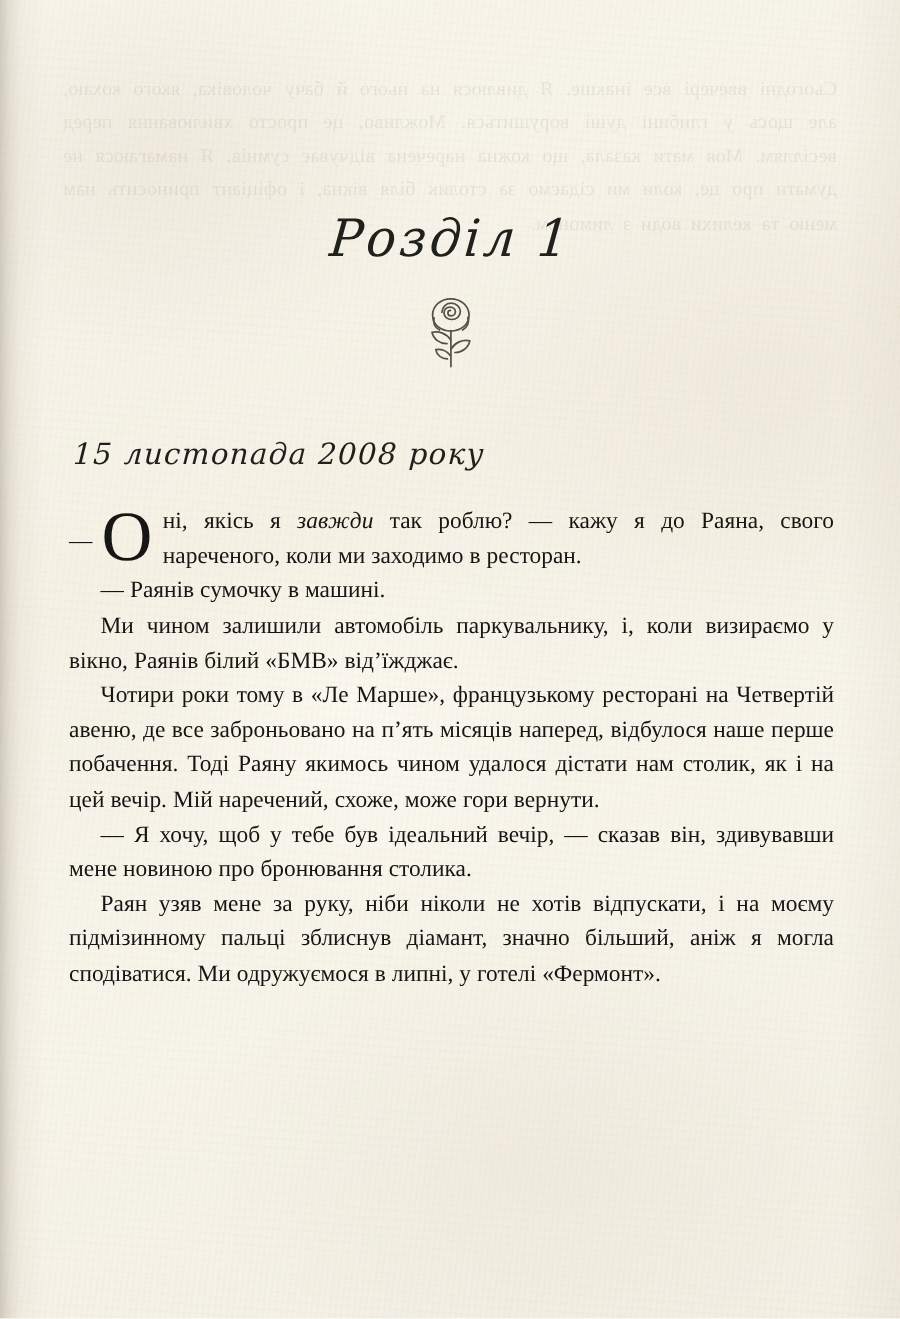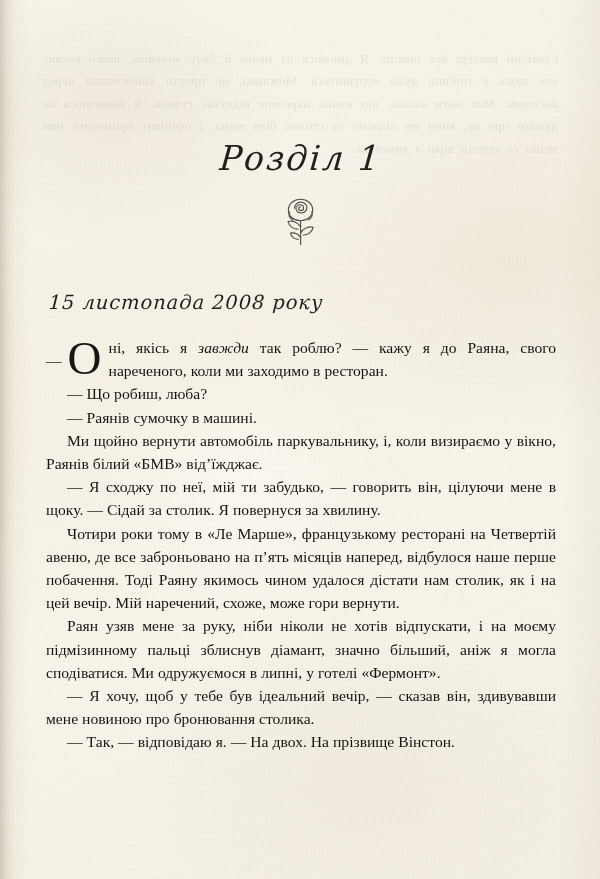--- a/index.html
+++ b/index.html
@@ -186,24 +186,21 @@
     </div>
 
     <p class="date-line">15 листопада 2008 року</p>
 
     <div class="body-text">
 
       <p class="para para-opening">
         <span class="dash-lead">—</span><span class="dropcap">О</span><span>ні, якісь я </span><em>завжди</em><span> так роблю? — кажу я до Раяна, свого нареченого, коли ми заходимо в ресторан.</span>
       </p>
 
-      <p class="para">— Що робиш, люба?</p>
       <p class="para">— Раянів сумочку в машині.</p>
-      <p class="para">Ми щойно вернути автомобіль паркувальнику, і, коли визираємо у вікно, Раянів білий «БМВ» від’їжджає.</p>
-      <p class="para">— Я сходжу по неї, мій ти забудько, — говорить він, цілуючи мене в щоку. — Сідай за столик. Я повернуся за хвилину.</p>
+      <p class="para">Ми чином залишили автомобіль паркувальнику, і, коли визираємо у вікно, Раянів білий «БМВ» від’їжджає.</p>
       <p class="para">Чотири роки тому в «Ле Марше», французькому ресторані на Четвертій авеню, де все заброньовано на п’ять місяців наперед, відбулося наше перше побачення. Тоді Раяну якимось чином удалося дістати нам столик, як і на цей вечір. Мій наречений, схоже, може гори вернути.</p>
+      <p class="para">— Я хочу, щоб у тебе був ідеальний вечір, — сказав він, здивувавши мене новиною про бронювання столика.</p>
       <p class="para">Раян узяв мене за руку, ніби ніколи не хотів відпускати, і на моєму підмізинному пальці зблиснув діамант, значно більший, аніж я могла сподіватися. Ми одружуємося в липні, у готелі «Фермонт».</p>
-      <p class="para">— Я хочу, щоб у тебе був ідеальний вечір, — сказав він, здивувавши мене новиною про бронювання столика.</p>
-      <p class="para">— Так, — відповідаю я. — На двох. На прізвище Вінстон.</p>
 
     </div>
   </div>
 </div>
 
 </body></html>

